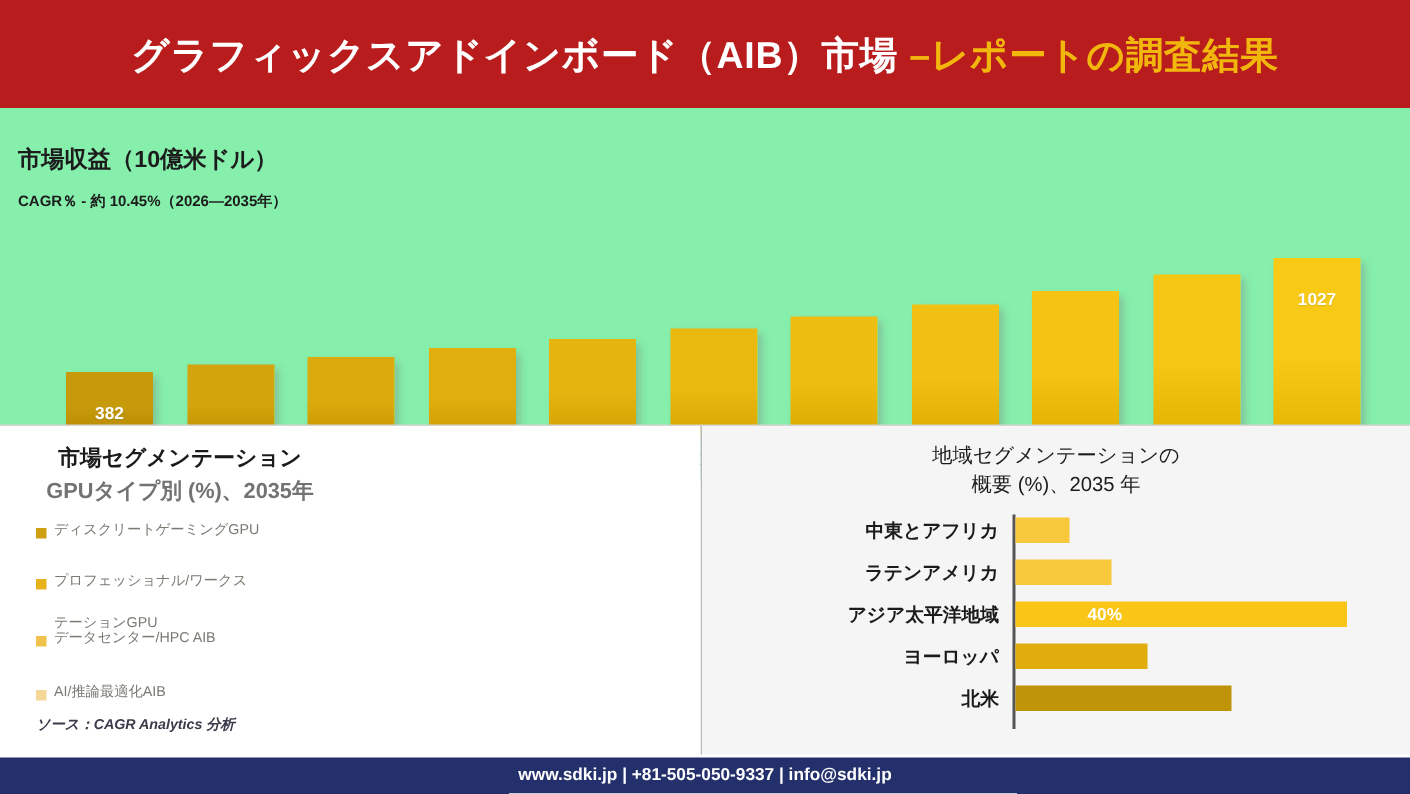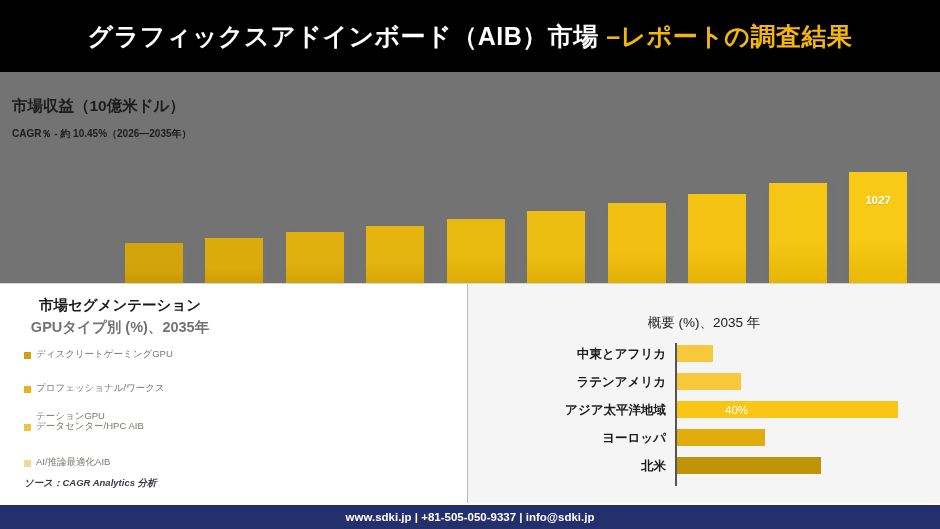--- a/index.html
+++ b/index.html
@@ -8,31 +8,31 @@
     background:#ffffff;
     font-family:"Liberation Sans","DejaVu Sans",sans-serif;
     overflow:hidden;
     position:relative;
   }
   #page{position:relative;width:940px;height:529px;overflow:hidden;background:#fff;}
 
   
   .header{
     position:absolute;left:0;top:0;width:940px;height:72px;
-    background:#000000;
+    background:#b91c1c;
     display:flex;align-items:center;justify-content:center;
   }
   .header-text{
     font-size:25px;font-weight:bold;color:#ffffff;white-space:nowrap;
     letter-spacing:.5px;
   }
   .header-text .accent{color:#f2b70d;}
 
   
-  .top-panel{position:absolute;left:0;top:72px;width:940px;height:249px;background:#737373;}
+  .top-panel{position:absolute;left:0;top:72px;width:940px;height:249px;background:#86efac;}
   .cap1{position:absolute;left:12px;top:24px;font-size:15.5px;font-weight:bold;color:#1c1c1c;white-space:nowrap;}
   .cap2{position:absolute;left:12px;top:55px;font-size:10px;font-weight:bold;color:#1c1c1c;white-space:nowrap;}
 
   .bars{position:absolute;left:30px;top:86px;width:890px;height:160px;}
   .bar-col{
     position:absolute;bottom:26px;width:58px;
     display:flex;flex-direction:column;align-items:center;justify-content:flex-end;
   }
   .bar{
     width:58px;position:relative;
@@ -74,40 +74,46 @@
 
   
   .br{position:absolute;left:468px;top:284px;width:472px;height:219px;background:#f5f5f5;}
   .br-t1{position:absolute;left:0;top:11px;width:472px;text-align:center;font-size:13.5px;color:#1b1b1b;}
   .br-t2{position:absolute;left:0;top:30px;width:472px;text-align:center;font-size:13.5px;color:#1b1b1b;}
 
   .rchart{position:absolute;left:0;top:55px;width:472px;height:150px;}
   .raxis{position:absolute;left:207px;top:4px;width:1.5px;height:143px;background:#555;}
   .rlab{position:absolute;right:274px;font-size:12.5px;font-weight:bold;color:#1b1b1b;white-space:nowrap;}
   .rbar{position:absolute;left:209px;height:17px;display:flex;align-items:center;}
-  .rbar-val{color:#fff;font-size:11.5px;font-weight:normal;position:absolute;left:48px;text-align:center;}
+  .rbar-val{color:#fff;font-size:11.5px;font-weight:bold;position:absolute;left:48px;text-align:center;}
 
   
   .footer{position:absolute;left:0;top:505px;width:940px;height:24px;background:#24306b;
     display:flex;align-items:center;justify-content:center;}
   .footer-tx{color:#fff;font-size:11.5px;font-weight:bold;}
 </style>
 </head>
 <body>
 
 <div id="page">
 
   <div class="header">
     <div class="header-text"><span>グラフィックスアドインボード（AIB）市場 </span><span class="accent">–レポートの調査結果</span></div>
   </div>
 
   <div class="top-panel">
     <div class="cap1">市場収益（10億米ドル）</div>
     <div class="cap2">CAGR％ - 約 10.45%（2026―2035年）</div>
     <div class="bars" id="bars">
+        <div class="bar-col" style="left: 14px;">
+          <div class="bar" style="height: 44px; background: linear-gradient(rgb(199, 154, 11) 0%, rgb(199, 154, 11) 55%, rgb(179, 134, 0) 100%);">
+            <span class="bar-val">382</span>
+          </div>
+          <div class="bar-lab">2025年</div>
+        </div>
         <div class="bar-col" style="left: 94.5px;">
           <div class="bar" style="height: 49px; background: linear-gradient(rgb(212, 164, 12) 0%, rgb(212, 164, 12) 55%, rgb(192, 144, 0) 100%);"></div>
           <div class="bar-lab">2026年</div>
         </div>
         <div class="bar-col" style="left: 175px;">
           <div class="bar" style="height: 54px; background: linear-gradient(rgb(219, 170, 13) 0%, rgb(219, 170, 13) 55%, rgb(199, 150, 0) 100%);"></div>
           <div class="bar-lab">2027年</div>
         </div>
         <div class="bar-col" style="left: 255.5px;">
           <div class="bar" style="height: 60px; background: linear-gradient(rgb(224, 175, 14) 0%, rgb(224, 175, 14) 55%, rgb(204, 155, 0) 100%);"></div>
@@ -171,20 +177,21 @@
         </div>
         <div class="lg-item" style="top: 108px;">
           <span class="sw" style="background: rgb(246, 215, 154);"></span>
           <span class="lg-tx">AI/推論最適化AIB</span>
         </div>
       </div>
     <div class="src">ソース：CAGR Analytics 分析</div>
   </div>
 
   <div class="br">
+    <div class="br-t1">地域セグメンテーションの</div>
     <div class="br-t2">概要 (%)、2035 年</div>
     <div class="rchart" id="rchart">
       <div class="raxis"></div>
     <div class="rlab" style="top: 7px;">中東とアフリカ</div>
         <div class="rbar" style="top: 6px; width: 36px; background: rgb(248, 200, 60);"></div>
         <div class="rlab" style="top: 35px; margin-left: 23px;">ラテンアメリカ</div>
         <div class="rbar" style="top: 34px; width: 64px; background: rgb(248, 200, 60);"></div>
         <div class="rlab" style="top: 63px;">アジア太平洋地域</div>
         <div class="rbar" style="top: 62px; width: 221px; background: rgb(249, 197, 23);">
           <span class="rbar-val">40%</span>

